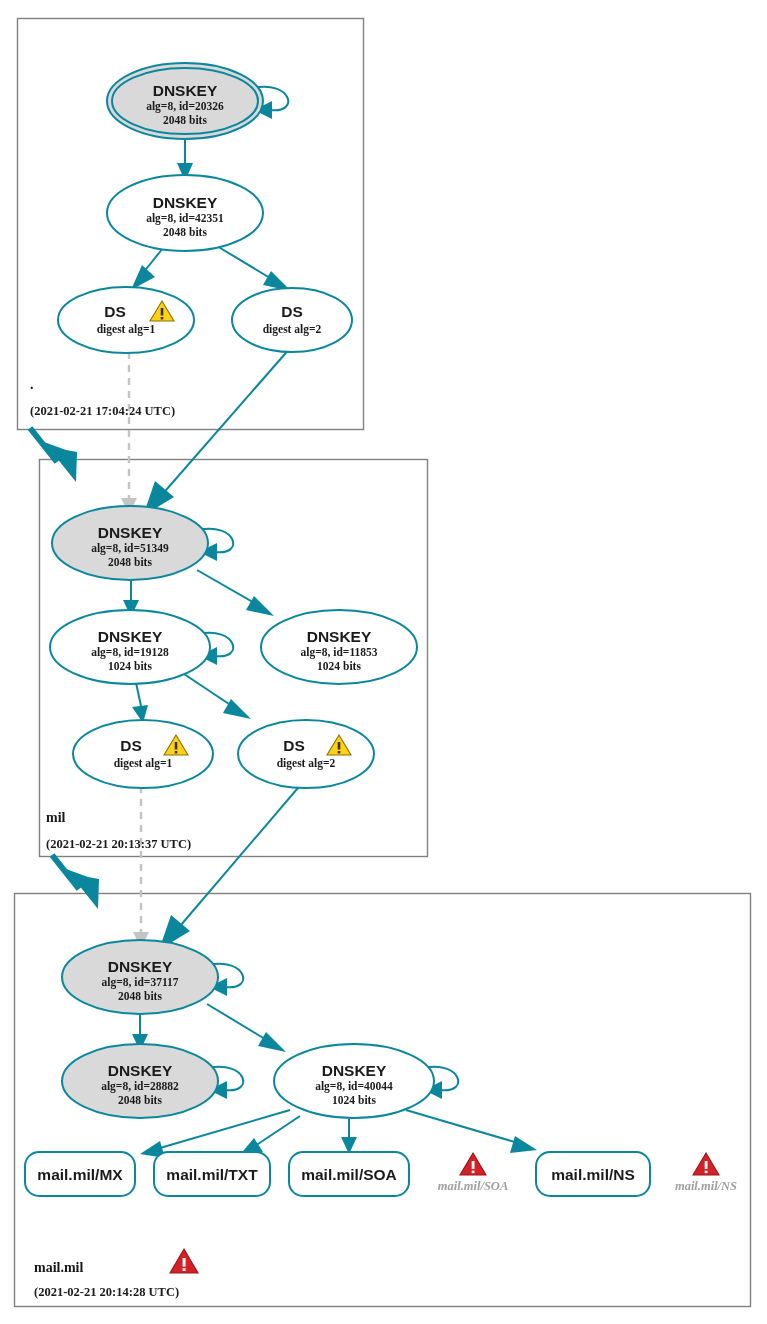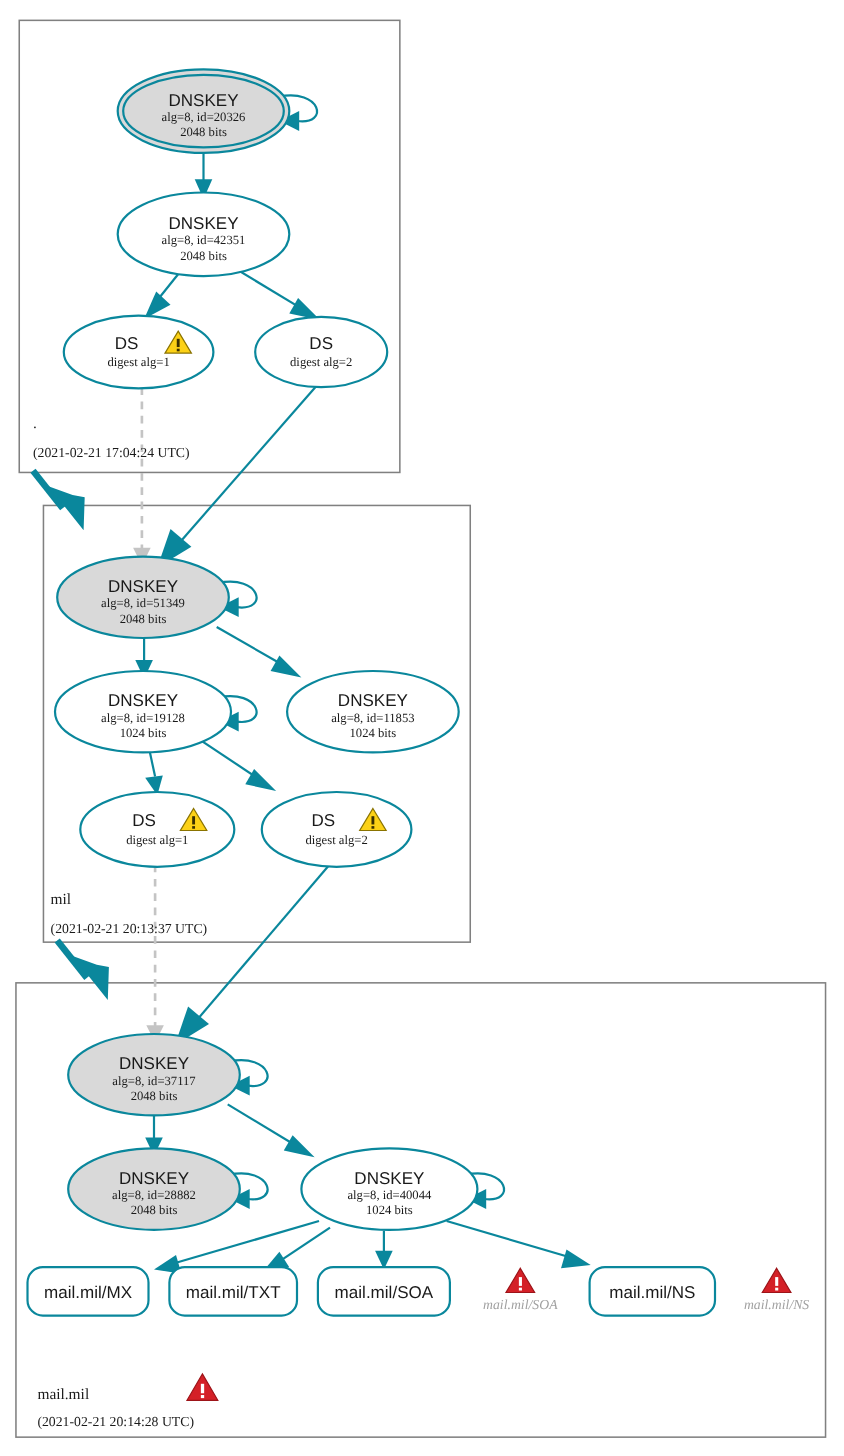--- a/index.html
+++ b/index.html
@@ -10,20 +10,21 @@
   body {
     width: 767px;
     height: 1324px;
     font-family: "Liberation Sans", sans-serif;
     overflow: hidden;
   }
   #canvas {
     position: relative;
     width: 607px;
     height: 1324px;
+    font-weight: bold;
   }
   svg#graph {
     position: absolute;
     top: 0;
     left: 0;
     width: 767px;
     height: 1324px;
     display: block;
   }
   .zone-box {

